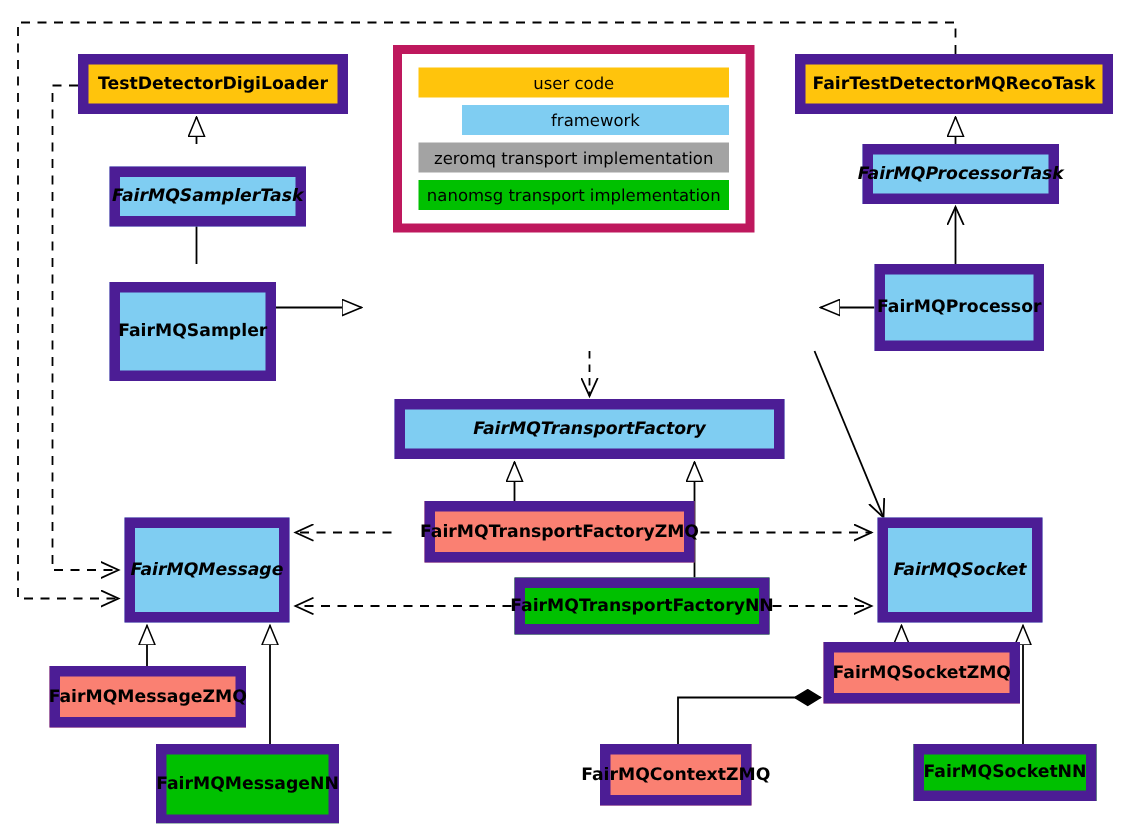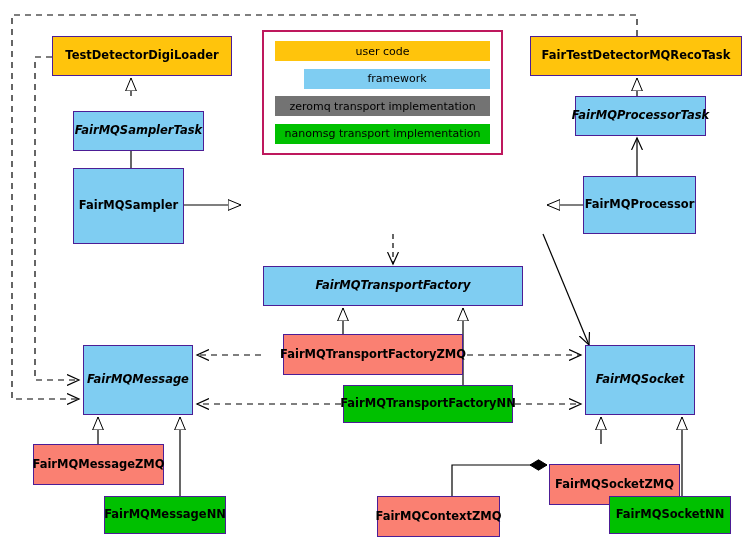--- a/index.html
+++ b/index.html
@@ -17,39 +17,39 @@
   }
   #edge-layer {
     position: absolute;
     left: 0; top: 0;
     width: 748px;
     height: 549px;
   }
   .node {
     position: absolute;
     box-sizing: border-box;
-    border: 1px solid #4c1d95;
+    border: 7px solid #4c1d95;
     display: flex;
     align-items: center;
     justify-content: center;
     text-align: right;
     font-size: 11.5px;
     font-weight: bold;
     color: #000000;
     line-height: 1.15;
     z-index: 5;
     padding: 1px 3px;
   }
   .node.abstract {
     font-style: italic;
   }
   .legend-box {
     position: absolute;
     box-sizing: border-box;
-    border: 2px solid #be185d;
+    border: 6px solid #be185d;
     background: #ffffff;
     z-index: 6;
     display: flex;
     flex-direction: column;
     justify-content: space-between;
     padding: 9px 11px;
   }
   .legend-row {
     box-sizing: border-box;
     height: 20px;
@@ -122,50 +122,50 @@
       <line x1="682" y1="496" x2="682" y2="417" marker-end="url(#m-hollow-tri)"></line>
 
       <path d="M452,496 L452,465 L547,465" marker-end="url(#m-diamond)"></path>
 
     </g>
   </svg>
 
   <div class="legend-box" style="left:262px; top:30px; width:241px; height:125px;">
     <div class="legend-row" style="background:#FFC40C;">user code</div>
     <div class="legend-row" style="background:#7FCDF2;margin-left:29px;">framework</div>
-    <div class="legend-row" style="background:#737373;">zeromq transport implementation</div>
+    <div class="legend-row" style="background:#a3a3a3;">zeromq transport implementation</div>
     <div class="legend-row" style="background:#00C000;">nanomsg transport implementation</div>
   </div>
 
   <div class="node" style="left:52px; top:36px; width:180px; height:40px; background:#FFC40C;">TestDetectorDigiLoader</div>
 
   <div class="node abstract" style="left:73px; top:111px; width:131px; height:40px; background:#7FCDF2;">FairMQSamplerTask</div>
 
-  <div class="node" style="left:73px; top:168px; width:111px; height:76px; background:#7FCDF2;">FairMQSampler</div>
+  <div class="node" style="left:73px; top:188px; width:111px; height:66px; background:#7FCDF2;">FairMQSampler</div>
 
 
   <div class="node" style="left:583px; top:176px; width:113px; height:58px; background:#7FCDF2;">FairMQProcessor</div>
 
   <div class="node" style="left:530px; top:36px; width:212px; height:40px; background:#FFC40C;">FairTestDetectorMQRecoTask</div>
 
   <div class="node abstract" style="left:575px; top:96px; width:131px; height:40px; background:#7FCDF2;">FairMQProcessorTask</div>
 
   <div class="node abstract" style="left:263px; top:266px; width:260px; height:40px; background:#7FCDF2;">FairMQTransportFactory</div>
 
   <div class="node" style="left:263px; top:334px; width:180px; height:41px; background:#FA8072;margin-left:20px;">FairMQTransportFactoryZMQ</div>
 
   <div class="node" style="left:343px; top:385px; width:170px; height:38px; background:#00C000;">FairMQTransportFactoryNN</div>
 
   <div class="node abstract" style="left:83px; top:345px; width:110px; height:70px; background:#7FCDF2;">FairMQMessage</div>
 
   <div class="node abstract" style="left:585px; top:345px; width:110px; height:70px; background:#7FCDF2;">FairMQSocket</div>
 
   <div class="node" style="left:33px; top:444px; width:131px; height:41px; background:#FA8072;">FairMQMessageZMQ</div>
 
-  <div class="node" style="left:104px; top:496px; width:122px; height:38px; background:#00C000;">FairMQMessageNN</div>
+  <div class="node" style="left:104px; top:496px; width:122px; height:54px; background:#00C000;">FairMQMessageNN</div>
 
-  <div class="node" style="left:549px; top:464px; width:131px; height:41px; background:#FA8072;">FairMQSocketZMQ</div>
+  <div class="node" style="left:549px; top:428px; width:131px; height:41px; background:#FA8072;">FairMQSocketZMQ</div>
 
   <div class="node" style="left:609px; top:496px; width:122px; height:38px; background:#00C000;">FairMQSocketNN</div>
 
-  <div class="node" style="left:377px; top:496px; width:123px; height:41px; background:#FA8072;">FairMQContextZMQ</div>
+  <div class="node" style="left:400px; top:496px; width:101px; height:41px; background:#FA8072;">FairMQContextZMQ</div>
 
 </div>
 
 </body></html>

